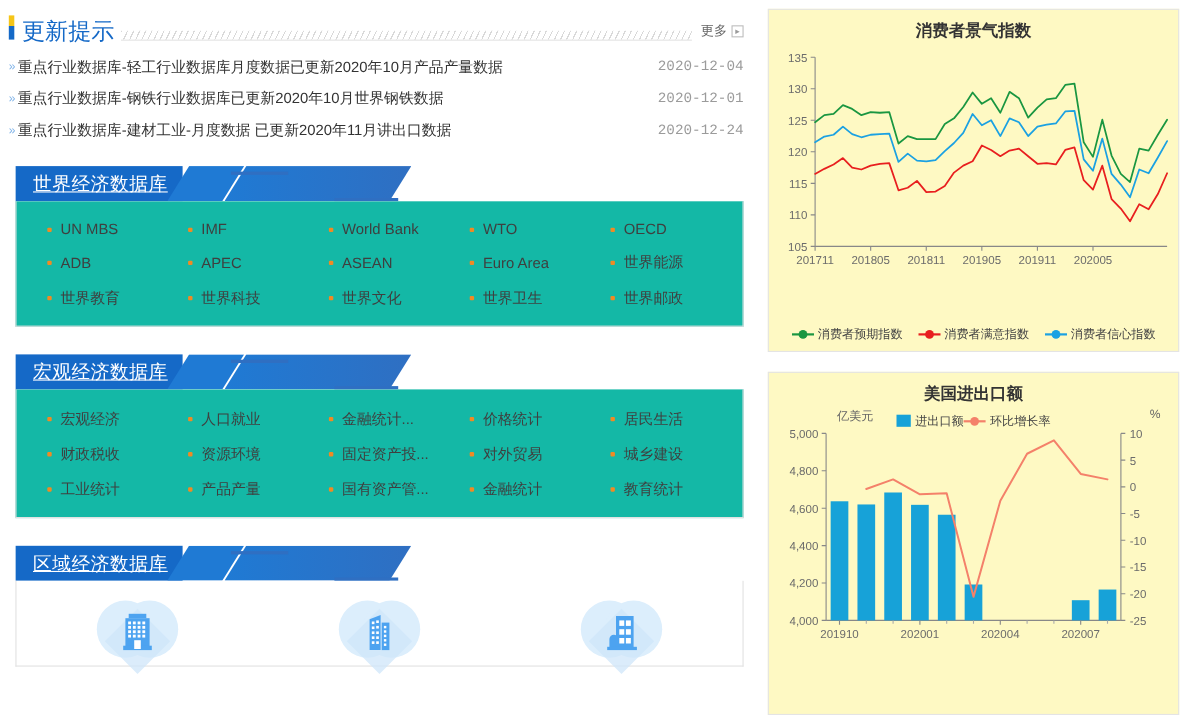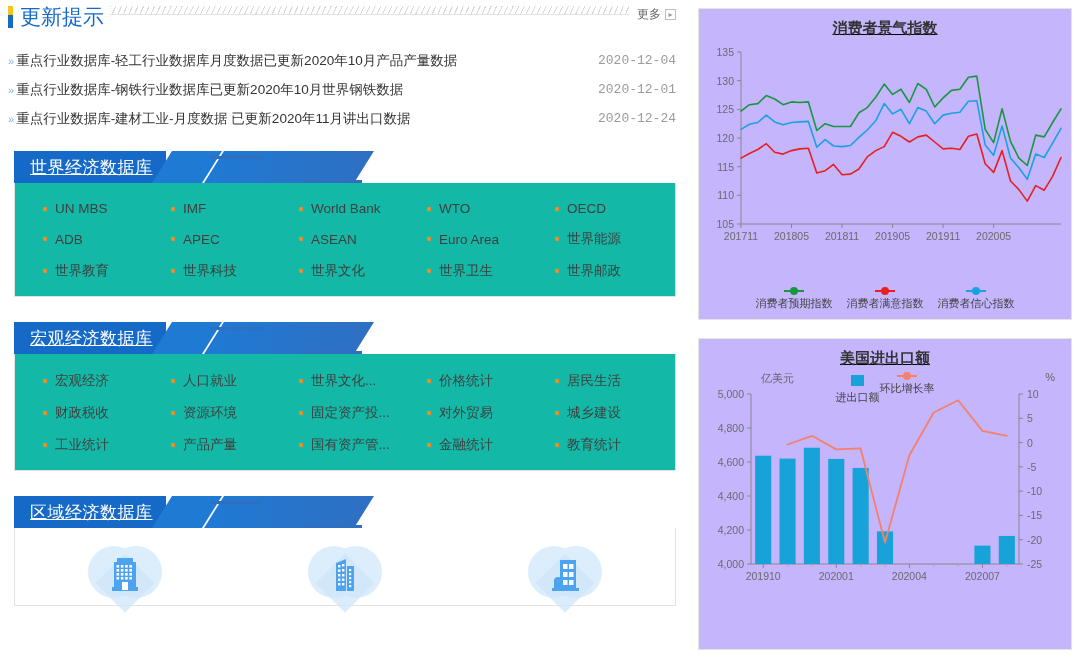--- a/index.html
+++ b/index.html
@@ -16,21 +16,21 @@
   .left-col {
     position: absolute; left: 0; top: 0;
     width: 690px; height: 658px;
   }
 
   
   .upd-head {
     position: relative;
     height: 34px;
     margin: 6px 14px 0 8px;
-    display: flex; align-items: flex-start;
+    display: flex; align-items: flex-end;
   }
   .upd-bar {
     width: 5px; height: 22px;
     margin-right: 7px; margin-bottom: 4px;
     background: linear-gradient(to bottom, #f5c518 0%, #f5c518 42%, #1569c7 42%, #1569c7 100%);
   }
   .upd-title {
     font-size: 21px; color: #1569c7; font-weight: 400;
     line-height: 22px; margin-bottom: 0px; white-space: nowrap;
   }
@@ -130,37 +130,37 @@
     position: absolute; left: 0; top: 14px; width: 76px;
     text-align: center; color: #4da3f0; font-size: 34px; line-height: 1;
   }
 
   
   .right-col {
     position: absolute; left: 698px; top: 8px;
     width: 374px;
   }
   .chart-card {
-    border: 1px solid #e4e4e4; background: #c4b5fd;
-    position: relative; overflow: hidden; text-decoration: underline;
+    border: 1px solid #e4e4e4; background: #fef9c3;
+    position: relative; overflow: hidden;
   }
   .chart-card.c1 { height: 312px; }
   .chart-card.c2 { height: 312px; margin-top: 18px; }
   .chart-title {
     text-align: center; font-size: 15px; font-weight: bold;
     color: #333; padding-top: 10px;
   }
   .axis-note {
     position: absolute; font-size: 11px; color: #666;
   }
   .chart-legend {
     position: absolute; bottom: 8px; left: 0; width: 100%;
     display: flex; justify-content: center; align-items: center; gap: 14px;
   }
-  .leg-item { display: flex; align-items: center; gap: 4px; font-size: 11px; color: #444; flex-direction: column; }
+  .leg-item { display: flex; align-items: center; gap: 4px; font-size: 11px; color: #444; }
   .leg-line { width: 20px; height: 2px; position: relative; }
   .leg-line i {
     position: absolute; left: 6px; top: -3px;
     width: 8px; height: 8px; border-radius: 50%;
   }
   .leg-sq { width: 13px; height: 11px; }
   .inline-legend {
     position: absolute; top: 36px; left: 0; width: 100%;
     display: flex; justify-content: center; 
   }
@@ -291,21 +291,21 @@
           <div class="db-item">
               <i class="db-dot"></i>
               <span>宏观经济</span>
             </div>
           <div class="db-item">
               <i class="db-dot"></i>
               <span>人口就业</span>
             </div>
           <div class="db-item">
               <i class="db-dot"></i>
-              <span>世界文化...</span>
+              <span>金融统计...</span>
             </div>
           <div class="db-item">
               <i class="db-dot"></i>
               <span>价格统计</span>
             </div>
           <div class="db-item">
               <i class="db-dot"></i>
               <span>居民生活</span>
             </div>
           <div class="db-item">

